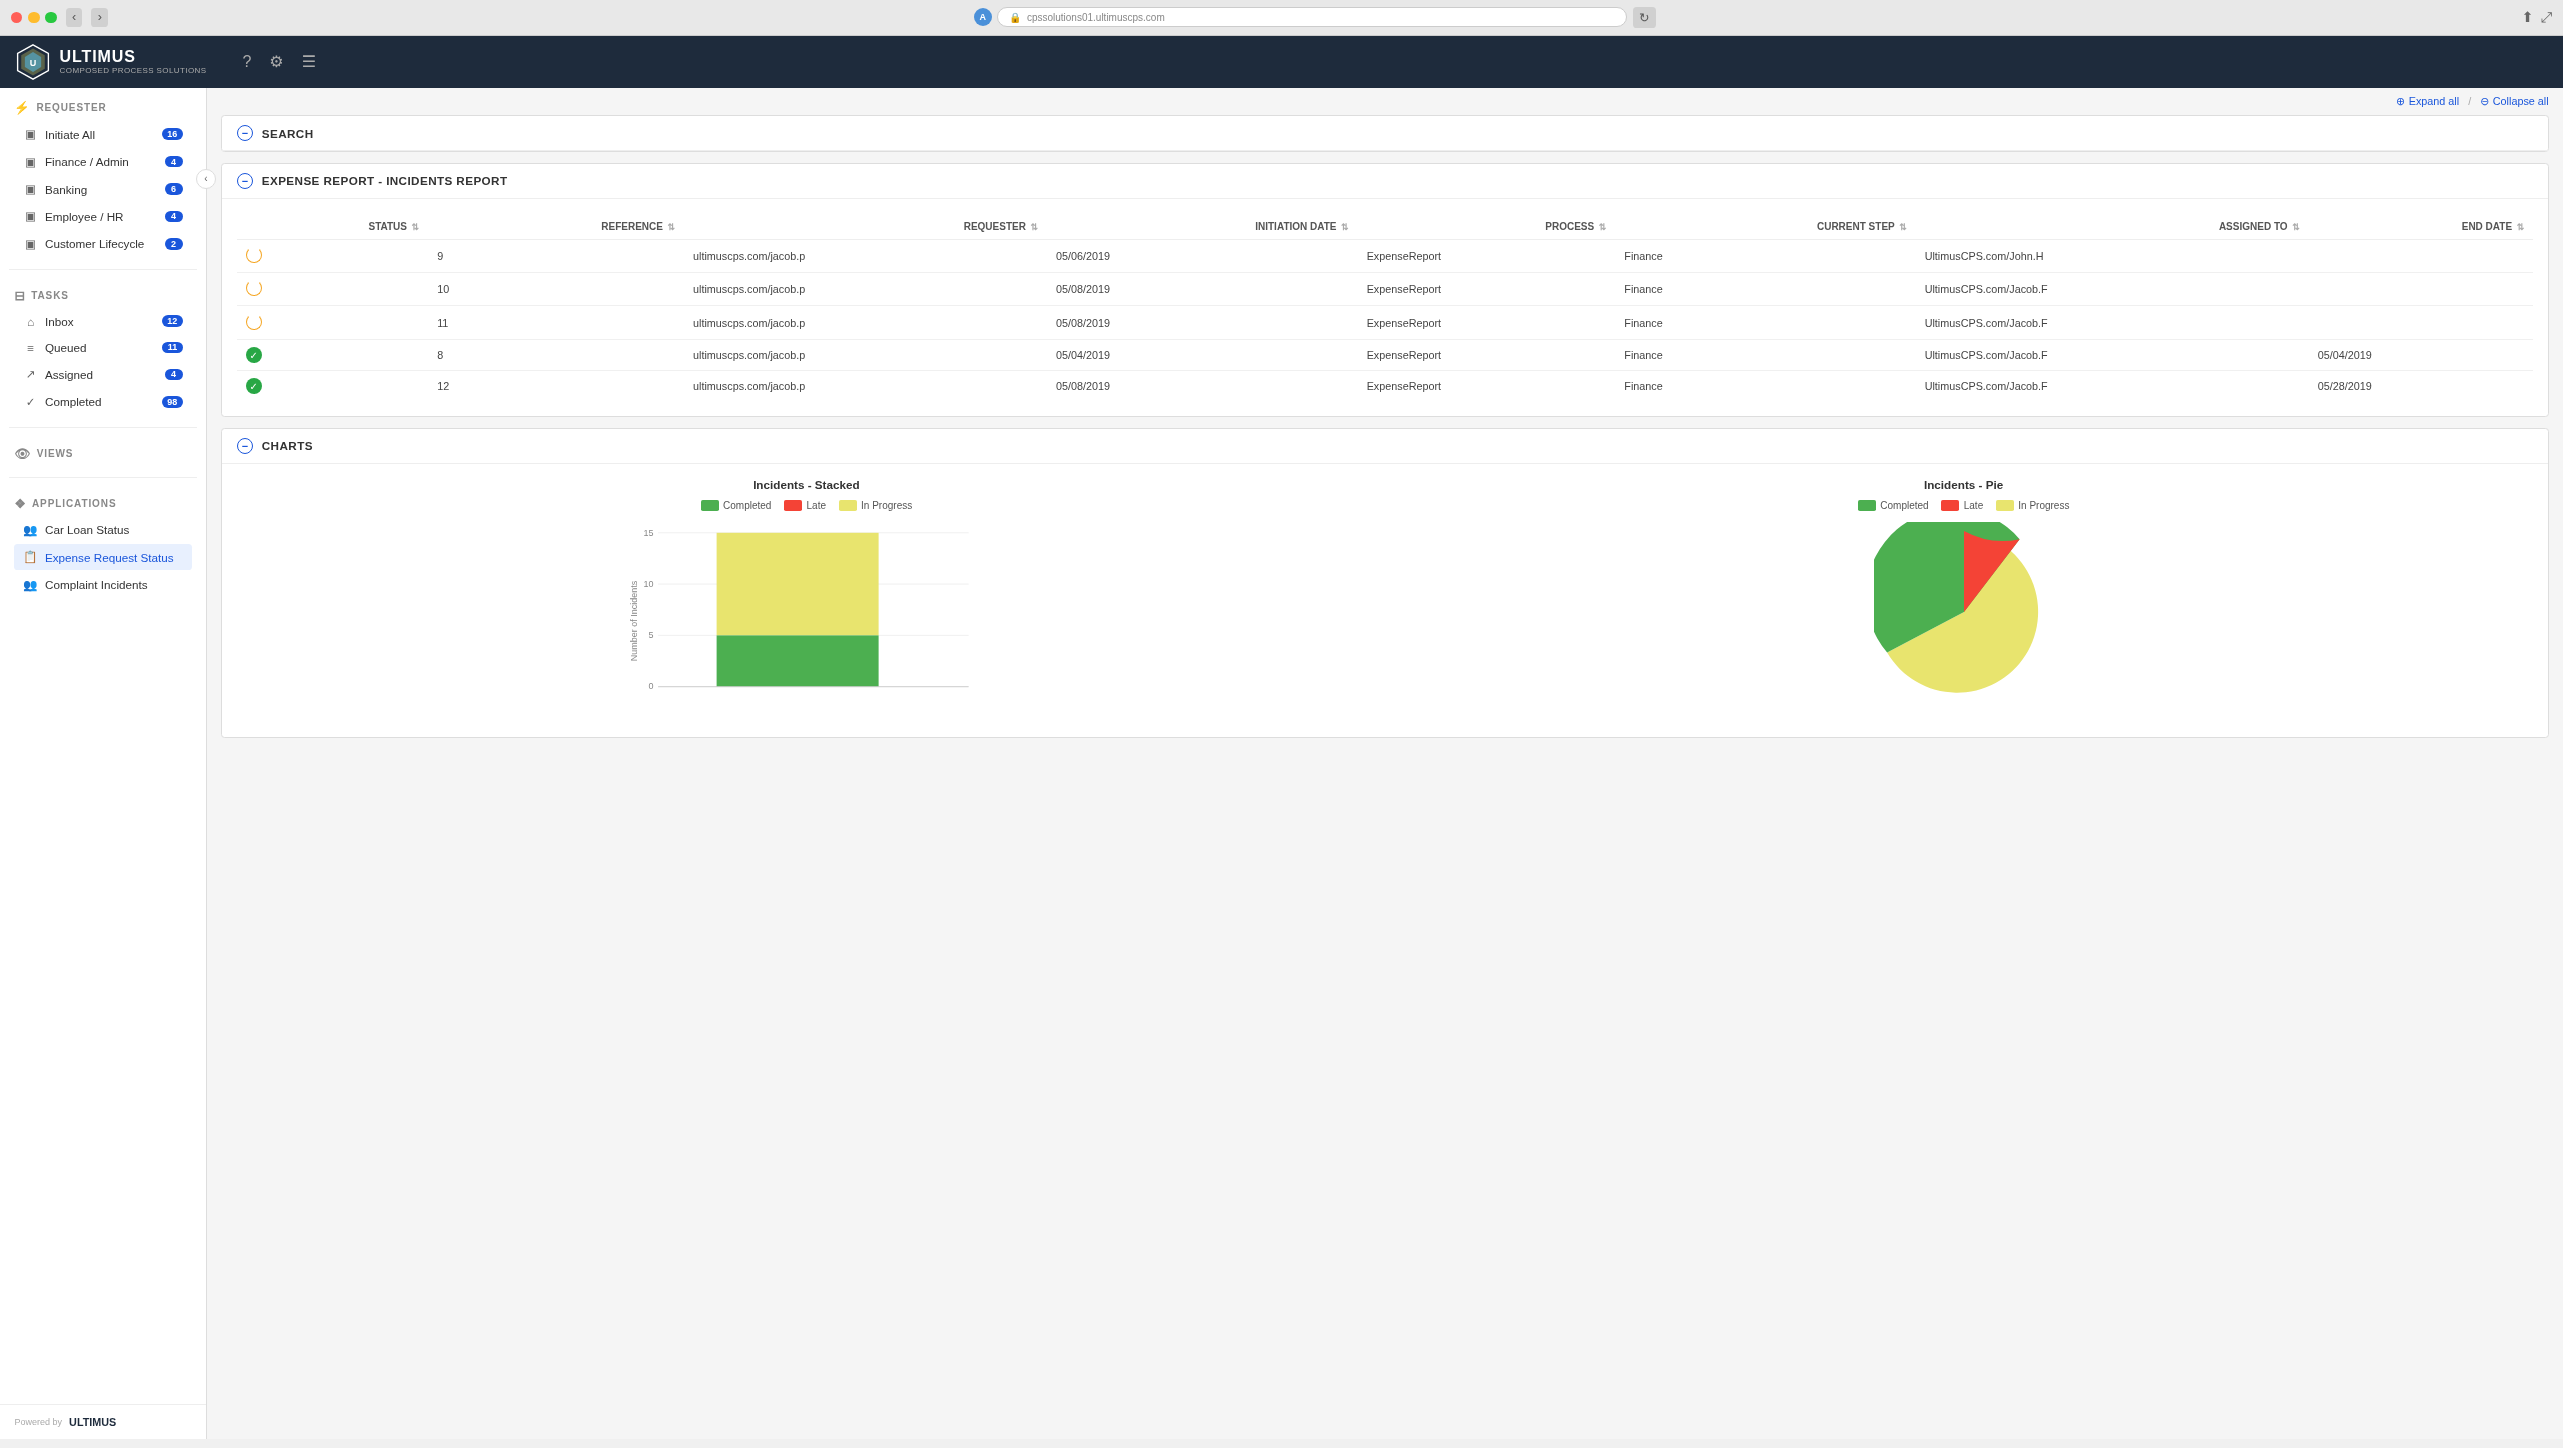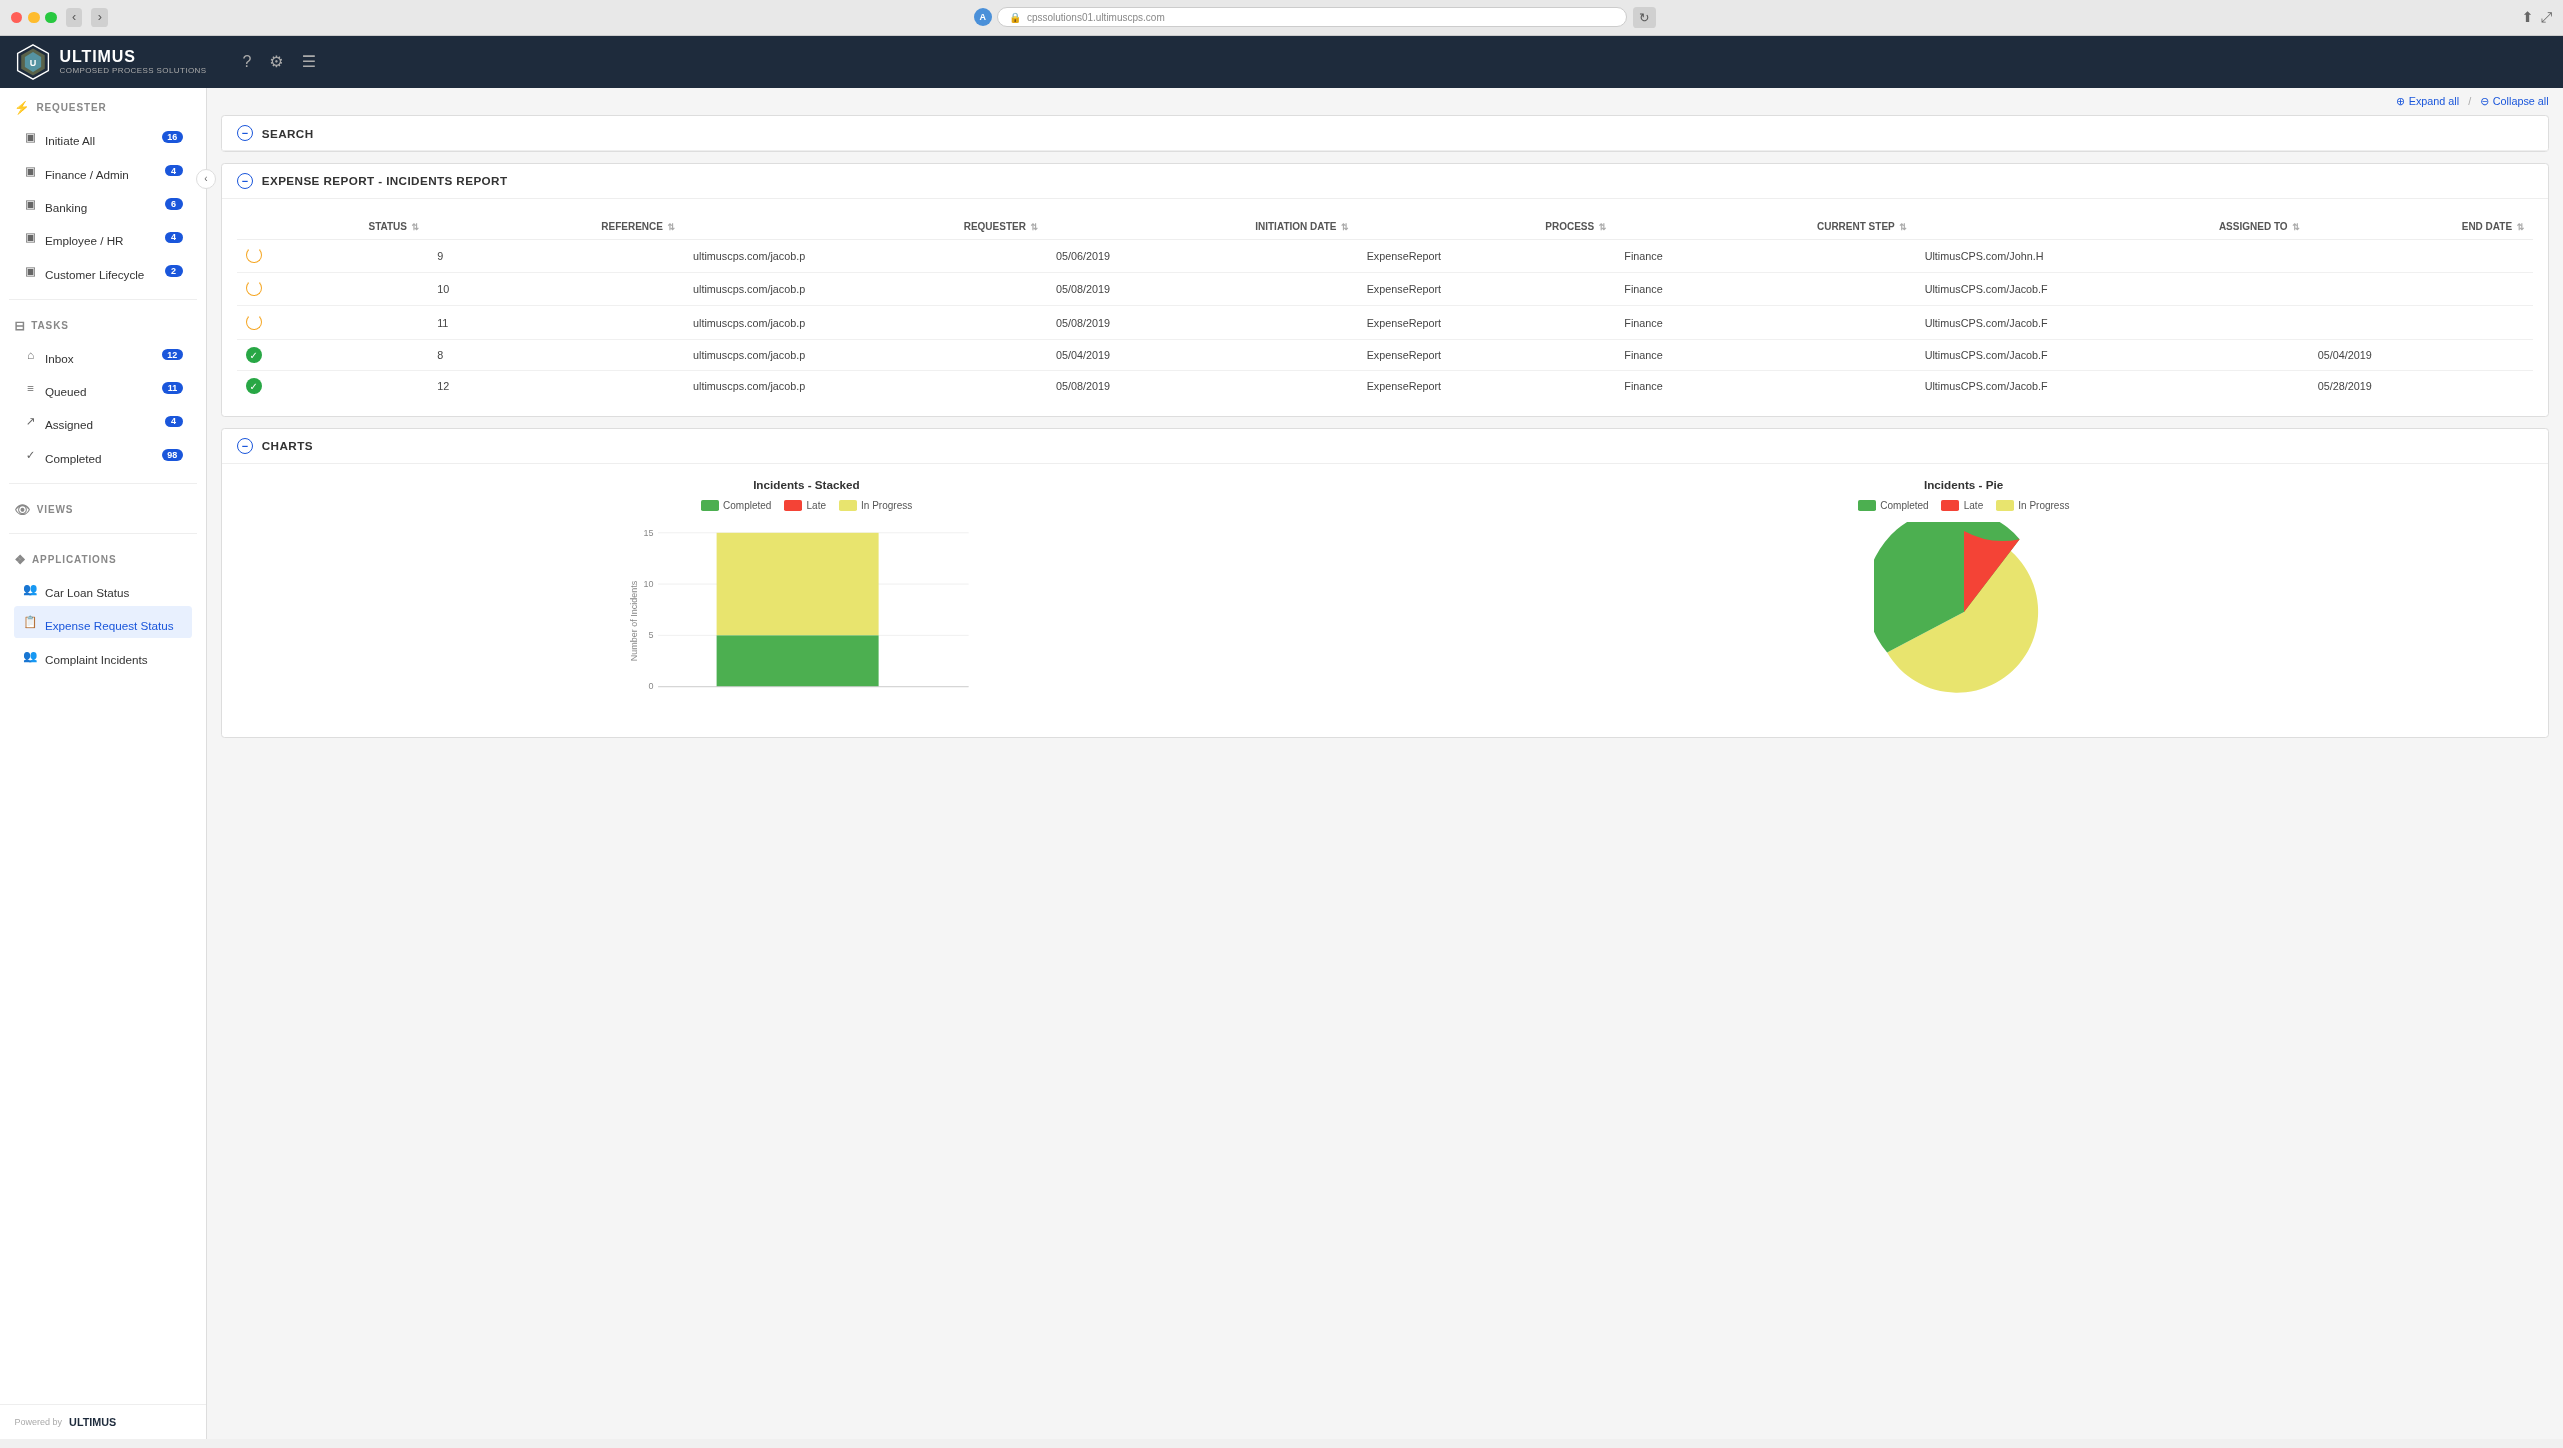--- a/index.html
+++ b/index.html
@@ -114,21 +114,21 @@
       padding: 6.3px 9px;
       border-radius: 3.6px;
       cursor: pointer;
       font-size: 11.7px;
       color: #333;
       gap: 7.2px;
       margin-bottom: 0.9px;
     }
     .sidebar-item.active { background: #e8f0fe; color: #1a56db; }
     .sidebar-item-icon { font-size: 11.7px; color: #666; width: 14.4px; text-align: center; }
-    .sidebar-item-label { flex: 1; margin-top: 7px; }
+    .sidebar-item-label { flex: 1; }
     .badge {
       background: #1a56db;
       color: white;
       border-radius: 9px;
       font-size: 9px;
       padding: 0.9px 5.4px;
       font-weight: 600;
       min-width: 18px;
       text-align: center;
     }

